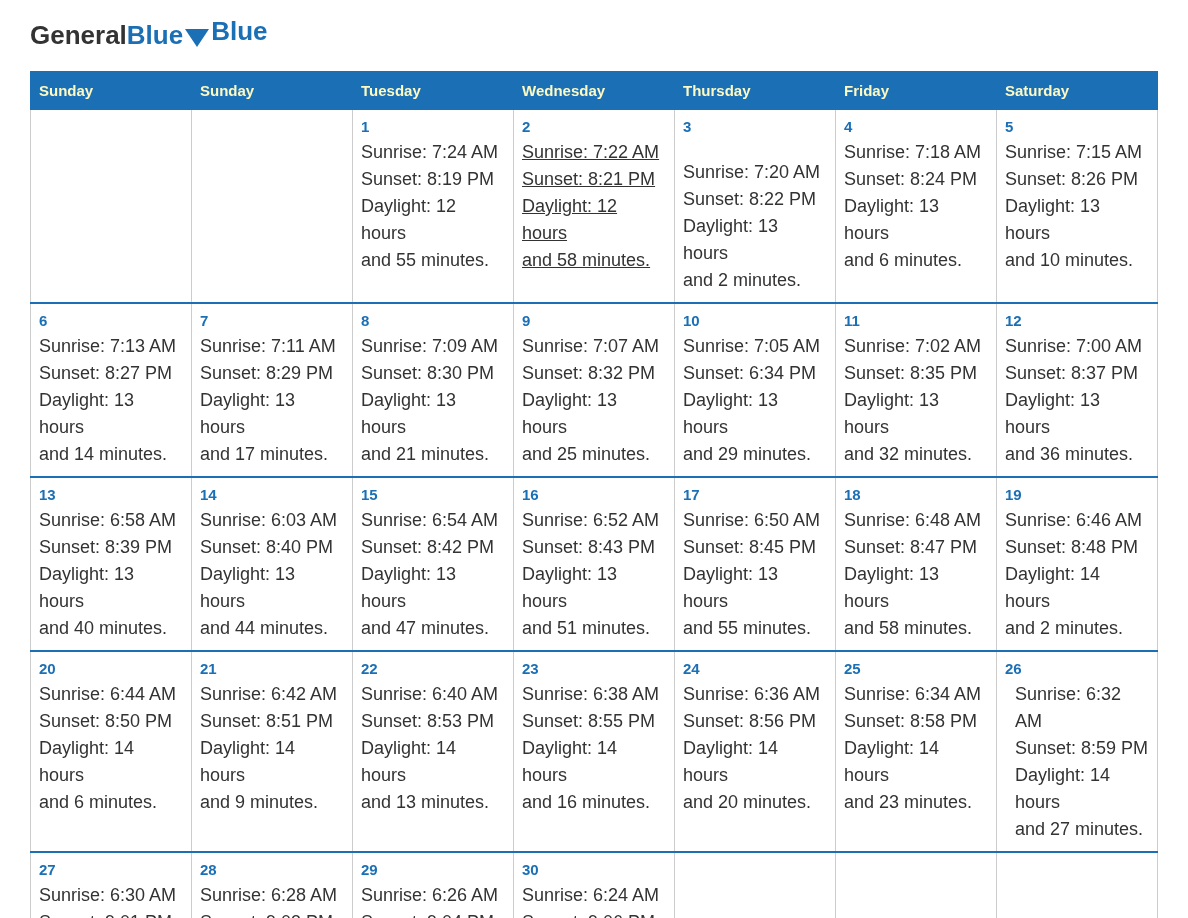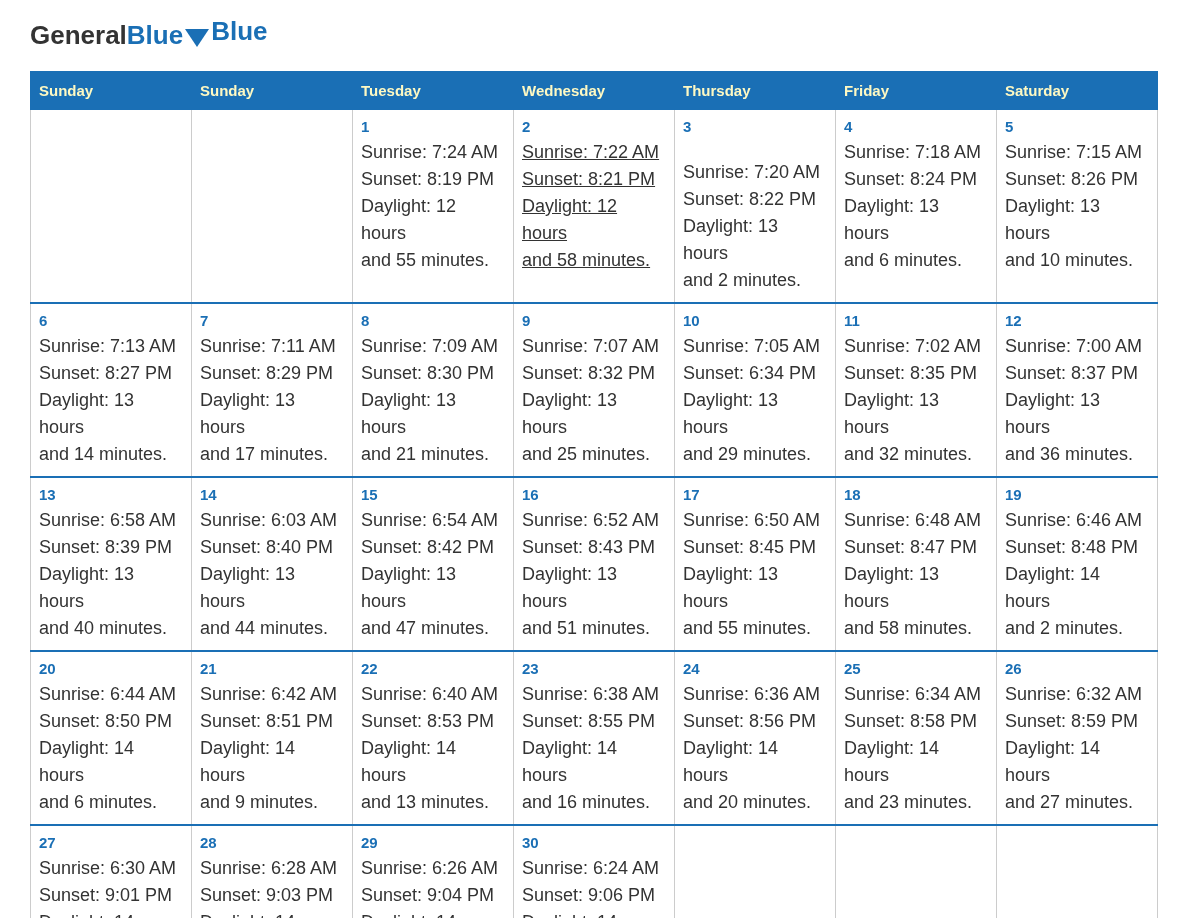--- a/index.html
+++ b/index.html
@@ -307,21 +307,21 @@
         </td>
         <td>
           <span class="day-num">25</span>
           <div class="day-info" style="white-space: pre-line;">Sunrise: 6:34 AM
 Sunset: 8:58 PM
 Daylight: 14 hours
 and 23 minutes.</div>
         </td>
         <td>
           <span class="day-num">26</span>
-          <div class="day-info" style="white-space: pre-line;">Sunrise: 6:32 AM
+          <div class="day-info" style="white-space: pre-line; margin-left: 10px;">Sunrise: 6:32 AM
 Sunset: 8:59 PM
 Daylight: 14 hours
 and 27 minutes.</div>
         </td>
       </tr>
       <tr class="week-row">
         <td>
           <span class="day-num">27</span>
           <div class="day-info" style="white-space: pre-line;">Sunrise: 6:30 AM
 Sunset: 9:01 PM

